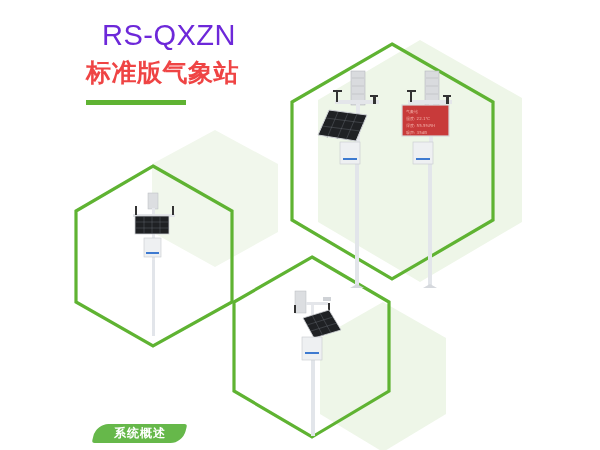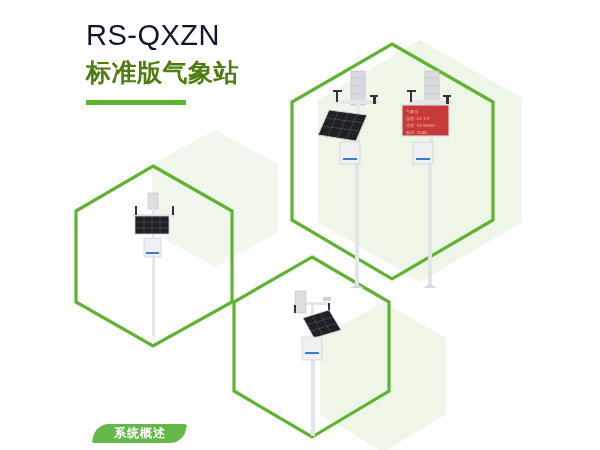--- a/index.html
+++ b/index.html
@@ -3,29 +3,29 @@
 <meta charset="utf-8">
 <style>
   html, body { margin: 0; padding: 0; }
   body {
     width: 600px; height: 450px; overflow: hidden;
     background: #ffffff; position: relative;
     font-family: "DejaVu Sans", sans-serif;
   }
   .abs { position: absolute; }
   #title-en {
-    left: 86px; top: 20px;
+    left: 102px; top: 20px;
     font-family: "Liberation Sans", sans-serif;
-    font-size: 29px; color: #0f172a; letter-spacing: 0.5px;
+    font-size: 29px; color: #6d28d9; letter-spacing: 0.5px;
     line-height: 30px;
   }
   #title-cn {
     left: 86px; top: 58px;
     font-family: "DejaVu Sans", sans-serif;
-    font-weight: bold; font-size: 25px; color: #4d7c0f;
+    font-weight: bold; font-size: 25px; color: #ef4444;
     line-height: 30px; letter-spacing: 0.5px;
   }
   #underline {
     left: 86px; top: 100px; width: 100px; height: 5px; background: #5fb332;
   }
   svg#shapes { position: absolute; left: 0; top: 0; }
   #badge {
     left: 94px; top: 424px; width: 91px; height: 19px;
     background: #66b84a;
     border-radius: 12px 3px 12px 3px;

